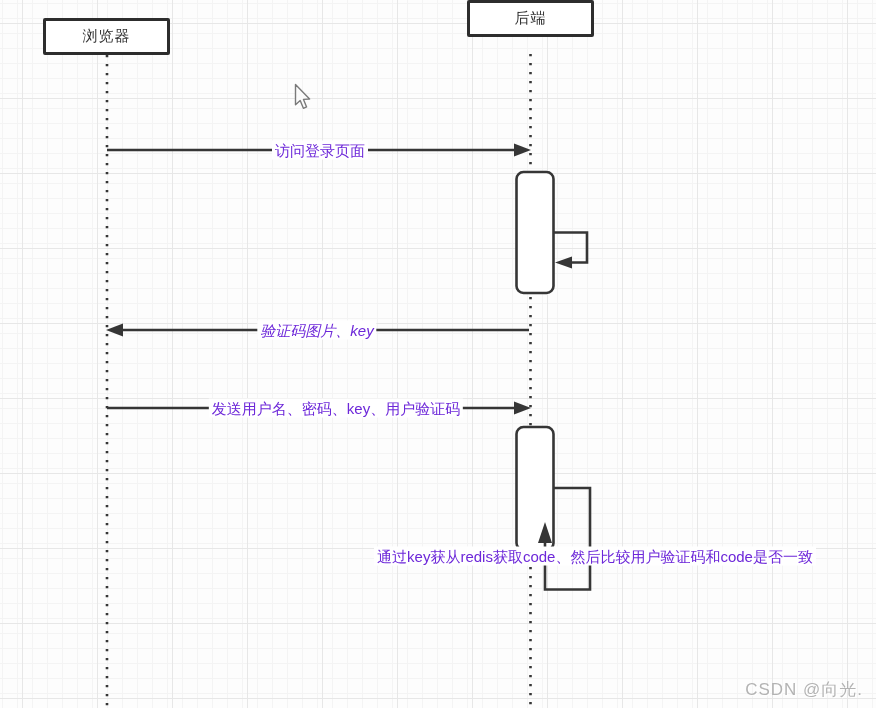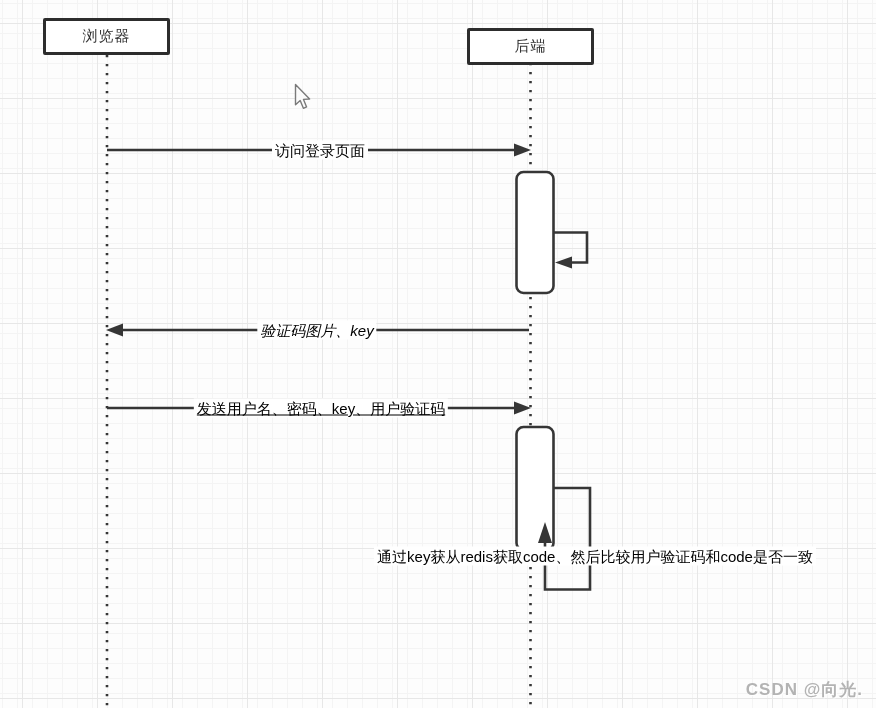--- a/index.html
+++ b/index.html
@@ -28,33 +28,32 @@
     display:flex;align-items:center;justify-content:center;
     font-size:15px;color:#333333;
     letter-spacing:1px;
   }
   .msg-label{
     position:absolute;
     transform:translate(-50%,-50%);
     background:#ffffff;
     padding:1px 3px;
     font-size:15px;
-    color:#000000;
+    color:#6d28d9;
     white-space:nowrap;
     line-height:17px;
   }
   .watermark{
     position:absolute;
     right:13px;top:678px;
     font-size:17px;
     color:#b3b3b3;
     letter-spacing:1px;
     white-space:nowrap;
     text-shadow:1px 1px 0 rgba(255,255,255,0.9);
-    font-weight:bold;
   }
 </style>
 </head>
 <body>
 
 <div class="canvas">
 
   <svg class="layer" width="876" height="708" viewBox="0 0 876 708">
 
     <line x1="107" y1="55" x2="107" y2="708" stroke="#363636" stroke-width="2.6" stroke-dasharray="2.2 6.8"></line>
@@ -85,26 +84,26 @@
 
     <g>
       <path d="M 553.5 488 L 590 488 L 590 589.5 L 545 589.5 L 545 541" fill="none" stroke="#363636" stroke-width="2.6"></path>
       <polygon points="545,522 538,543 552,543" fill="#363636"></polygon>
     </g>
 
     <polygon points="295.5,84.5 295.5,104.8 300.2,100.6 303.4,108.3 306.6,106.9 303.5,99.4 309.6,99" fill="#fbfbfb" stroke="#7a7a7a" stroke-width="1.4" stroke-linejoin="round"></polygon>
   </svg>
 
   <div class="actor" style="left:43px;top:18px;">浏览器</div>
-  <div class="actor" style="left:467px;top:28px;">后端</div>
+  <div class="actor" style="left:467px;top:0;">后端</div>
 
   <div class="msg-label" style="left:320px;top:150px;">访问登录页面</div>
 
 
   <div class="msg-label" style="left:317px;top:330px;font-style:italic;">验证码图片、key</div>
 
-  <div class="msg-label" style="left:321px;top:408px;text-decoration:underline;">发送用户名、密码、key、用户验证码</div>
+  <div class="msg-label" style="left:336px;top:408px;">发送用户名、密码、key、用户验证码</div>
 
   <div class="msg-label" style="left:595px;top:556px;">通过key获从redis获取code、然后比较用户验证码和code是否一致</div>
 
   <div class="watermark">CSDN @向光.</div>
 
 </div>
 
 </body></html>

